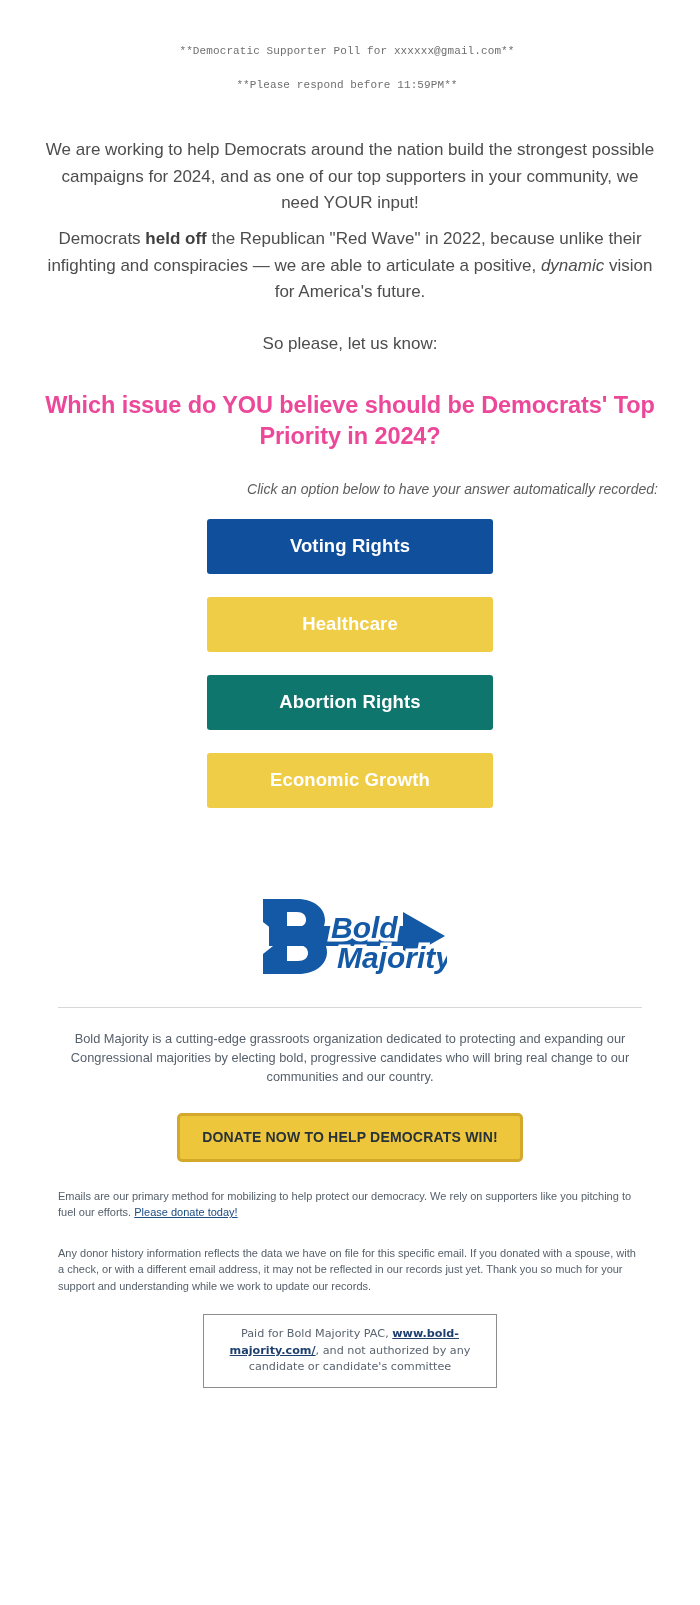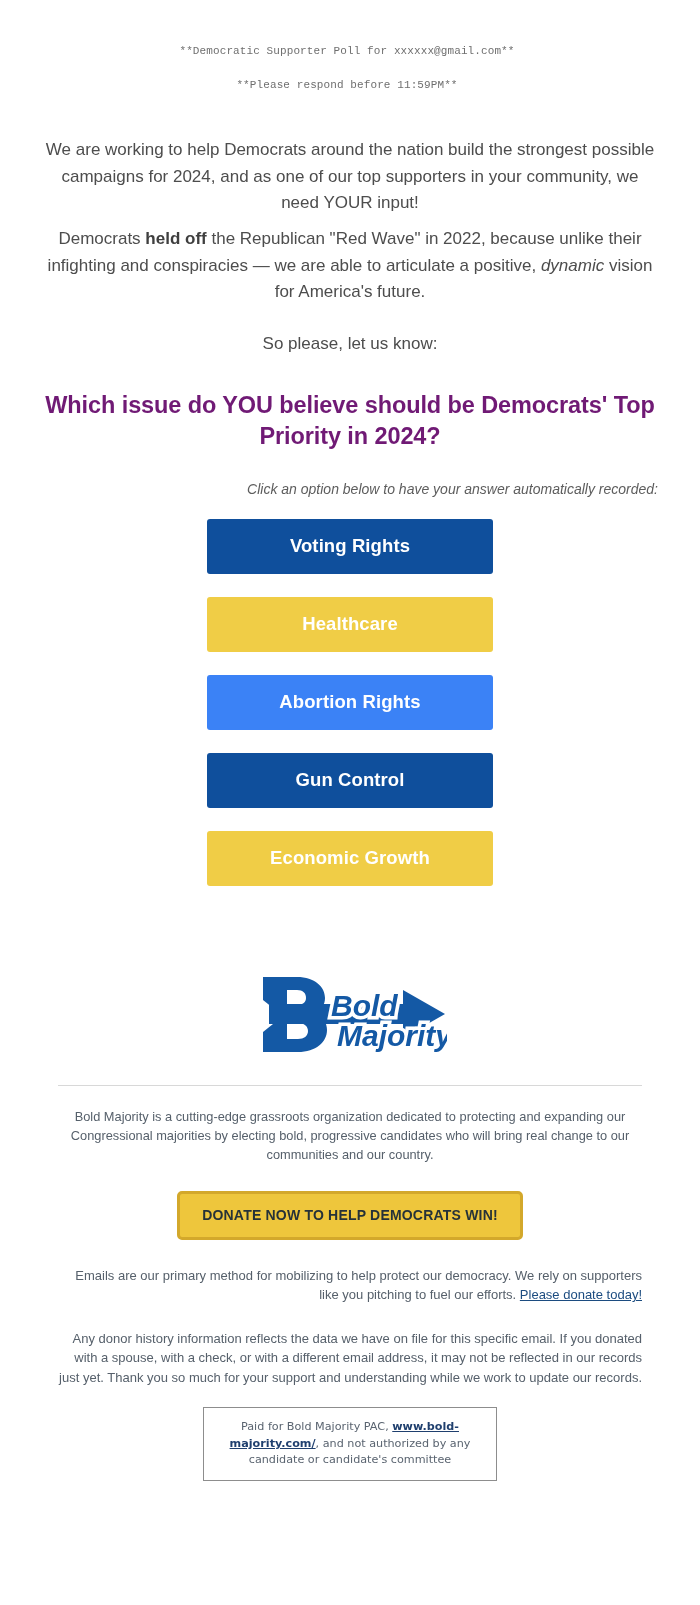--- a/index.html
+++ b/index.html
@@ -55,21 +55,21 @@
   }
   p.copy.tight { margin-top: 10px; }
   p.copy b { font-weight: bold; color: #3f3f3f; }
   p.copy i { font-style: italic; }
 
   h1.question {
     text-align: center;
     font-size: 23.5px;
     line-height: 1.34;
     font-weight: bold;
-    color: #701a75;
+    color: #ec4899;
     margin: 32px 0 0 0;
     letter-spacing: -0.1px;
   }
   .click-hint {
     text-align: right;
     font-size: 14px;
     font-style: italic;
     color: #5d5d5d;
     margin: 28px 0 8px 0;
   }
@@ -131,22 +131,22 @@
     border-radius: 5px;
     color: #263238;
     font-size: 14px;
     font-weight: bold;
     letter-spacing: 0.2px;
     padding: 13px 22px 14px 22px;
     text-decoration: none;
     cursor: pointer;
   }
   p.legal {
-    text-align: right;
-    font-size: 13px;
+    text-align: left;
+    font-size: 11px;
     line-height: 1.5;
     color: #56606b;
     margin: 26px 0 0 0;
   }
   p.legal.small {
     margin-top: 24px;
   }
   a.link {
     color: #1c4c80;
     text-decoration: underline;
@@ -186,22 +186,21 @@
 
     <p class="copy">So please, let us know:</p>
 
     <h1 class="question">Which issue do YOU believe should be Democrats' Top Priority in 2024?</h1>
 
     <div class="click-hint">Click an option below to have your answer automatically recorded:</div>
 
     <div class="poll">
       <a class="poll-btn" style="background-color: rgb(15, 79, 156); color: rgb(255, 255, 255);">Voting Rights</a>
       <a class="poll-btn" style="background-color: rgb(240, 205, 70); color: rgb(255, 255, 255);">Healthcare</a>
-      <a class="poll-btn" style="background-color: #3b82f6; color: rgb(255, 255, 255);">Abortion Rights</a>
-      <a class="poll-btn" style="background-color: rgb(15, 79, 156); color: rgb(255, 255, 255);">Gun Control</a>
+      <a class="poll-btn" style="background-color: #0f766e; color: rgb(255, 255, 255);">Abortion Rights</a>
       <a class="poll-btn" style="background-color: rgb(240, 205, 70); color: rgb(255, 255, 255);">Economic Growth</a>
     </div>
   </div>
 
   <div class="logo-wrap">
     <svg width="194" height="92" viewBox="0 0 194 92" role="img" aria-label="Bold Majority">
       <g fill="#1459a5">
 
         <path d="M10 13 L44 13 C62 13 72 23 72 34 C72 41 68 46 62 49 C69 52 74 58 74 66
                  C74 78 63 88 45 88 L10 88 L10 68 L30 52 L10 36 Z

